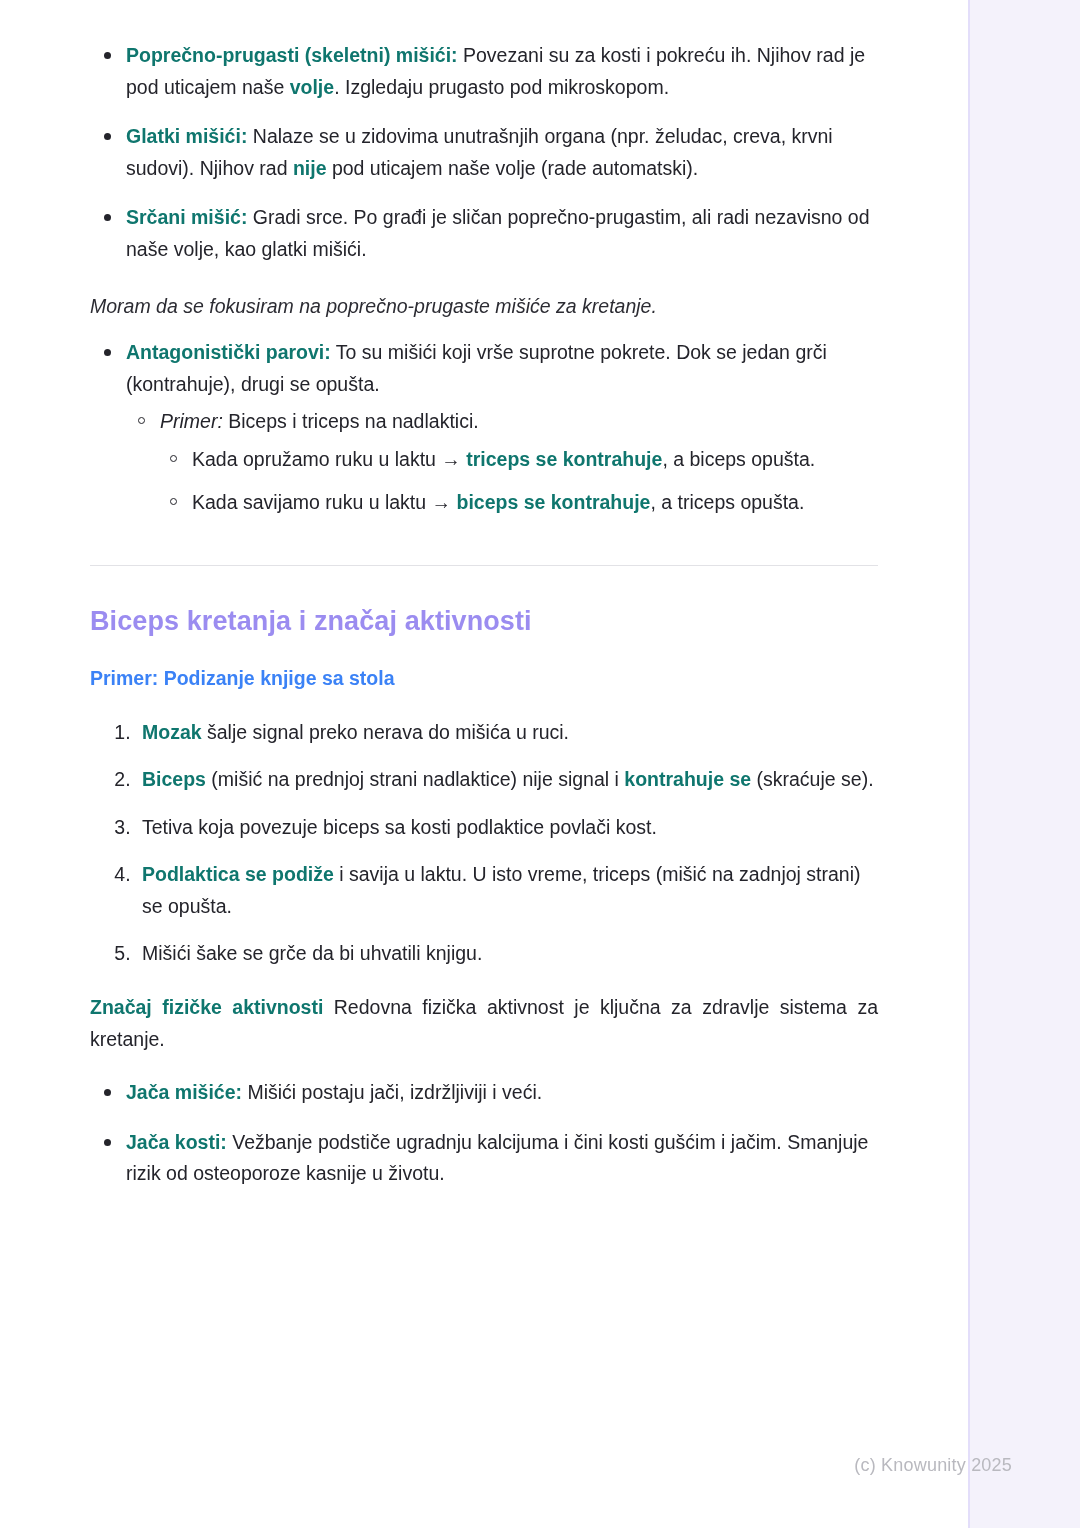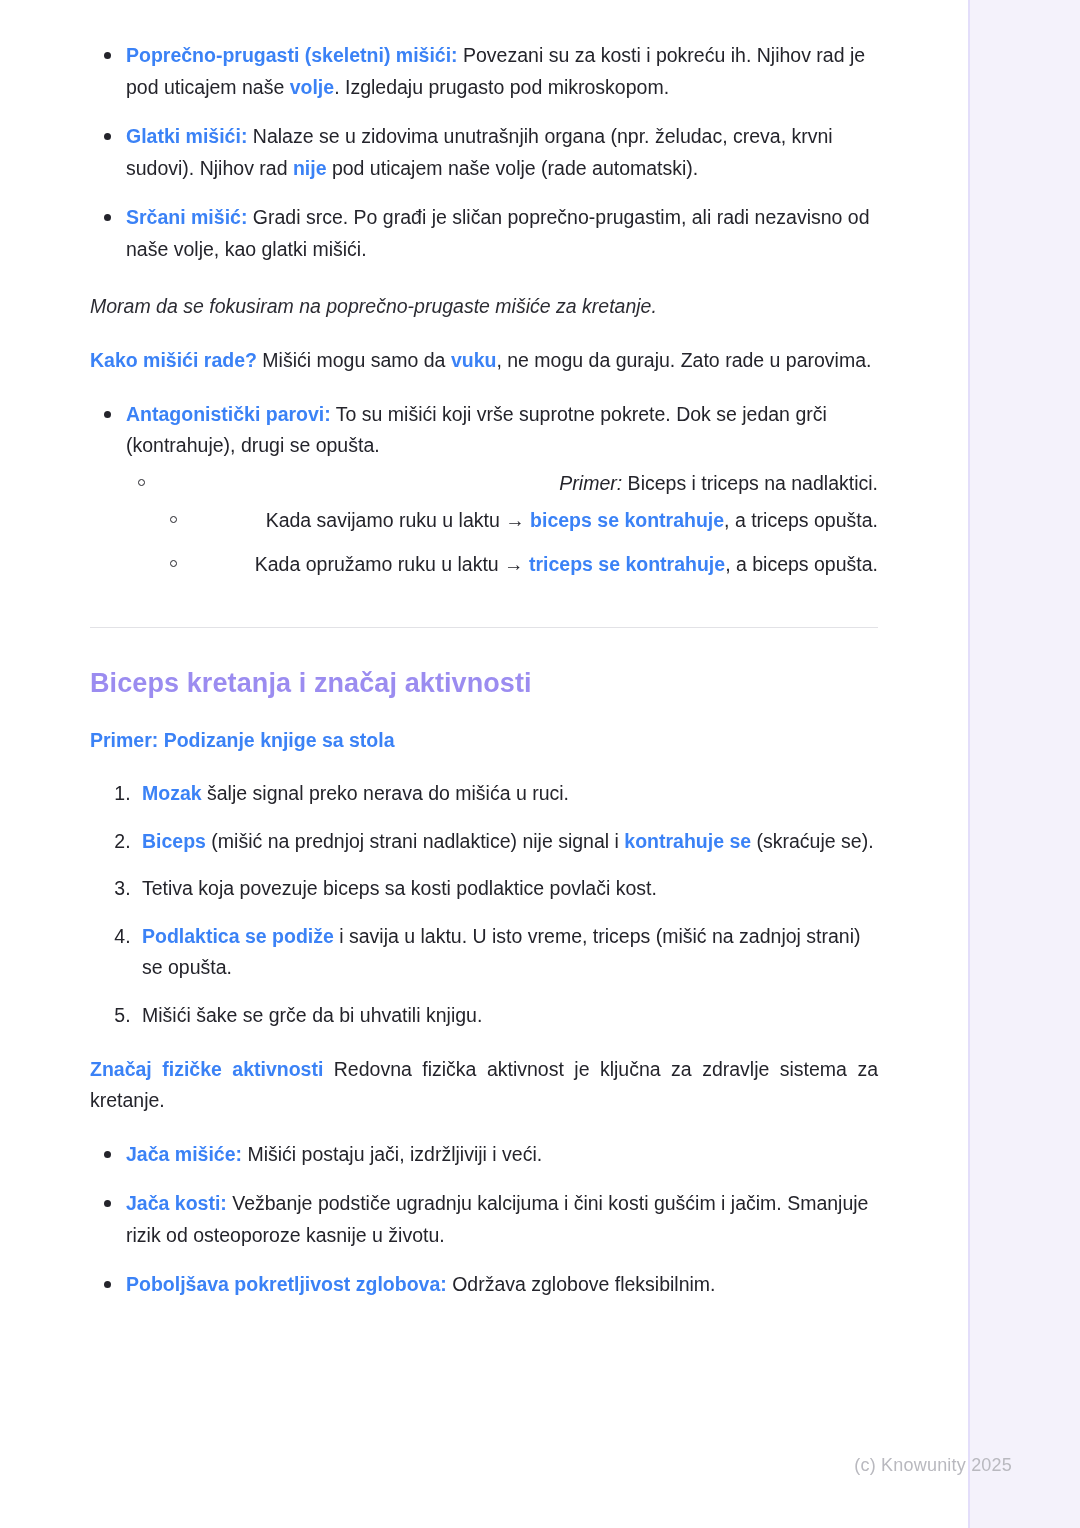--- a/index.html
+++ b/index.html
@@ -40,21 +40,21 @@
     box-sizing: border-box;
   }
 
   p, li {
     font-size: 19.5px;
     line-height: 1.62;
     color: #24242b;
   }
   b, strong {
     font-weight: bold;
-    color: #3b82f6;
+    color: #0f766e;
   }
   em {
     font-style: italic;
   }
 
   ul.bullets {
     list-style: none;
     margin: 0 0 0 0;
     padding: 0;
   }
@@ -81,21 +81,20 @@
   }
 
   .para {
     margin: 22px 0 22px 0;
   }
 
   ul.sub-bullets {
     list-style: none;
     margin: 6px 0 16px 0;
     padding: 0;
-    text-align: right;
   }
   ul.sub-bullets > li {
     position: relative;
     padding-left: 34px;
     margin-bottom: 4px;
   }
   ul.sub-bullets > li::before {
     content: "";
     position: absolute;
     left: 12px;
@@ -189,36 +188,33 @@
       </li>
       <li>
         <strong>Srčani mišić:</strong><span> Gradi srce. Po građi je sličan poprečno-prugastim, ali radi nezavisno od naše volje, kao glatki mišići.</span>
       </li>
     </ul>
 
     <p class="note-italic">
       <em>Moram da se fokusiram na poprečno-prugaste mišiće za kretanje.</em>
     </p>
 
-    <p class="para">
-      <strong>Kako mišići rade?</strong><span> Mišići mogu samo da </span><strong>vuku</strong><span>, ne mogu da guraju. Zato rade u parovima.</span>
-    </p>
 
     <ul class="bullets">
       <li>
         <strong>Antagonistički parovi:</strong><span> To su mišići koji vrše suprotne pokrete. Dok se jedan grči (kontrahuje), drugi se opušta.</span>
         <ul class="sub-bullets">
           <li>
             <em>Primer:</em><span> Biceps i triceps na nadlaktici.</span>
             <ul class="sub-sub-bullets">
               <li>
-                <span>Kada savijamo ruku u laktu → </span><strong>biceps se kontrahuje</strong><span>, a triceps opušta.</span>
+                <span>Kada opružamo ruku u laktu → </span><strong>triceps se kontrahuje</strong><span>, a biceps opušta.</span>
               </li>
               <li>
-                <span>Kada opružamo ruku u laktu → </span><strong>triceps se kontrahuje</strong><span>, a biceps opušta.</span>
+                <span>Kada savijamo ruku u laktu → </span><strong>biceps se kontrahuje</strong><span>, a triceps opušta.</span>
               </li>
             </ul>
           </li>
         </ul>
       </li>
     </ul>
 
     <hr class="divider">
 
     <h2 class="section-title">Biceps kretanja i značaj aktivnosti</h2>
@@ -247,22 +243,19 @@
       <strong>Značaj fizičke aktivnosti</strong><span> Redovna fizička aktivnost je ključna za zdravlje sistema za kretanje.</span>
     </p>
 
     <ul class="bullets">
       <li>
         <strong>Jača mišiće:</strong><span> Mišići postaju jači, izdržljiviji i veći.</span>
       </li>
       <li>
         <strong>Jača kosti:</strong><span> Vežbanje podstiče ugradnju kalcijuma i čini kosti gušćim i jačim. Smanjuje rizik od osteoporoze kasnije u životu.</span>
       </li>
-      <li>
-        <strong>Poboljšava pokretljivost zglobova:</strong><span> Održava zglobove fleksibilnim.</span>
-      </li>
     </ul>
 
   </div>
 
   <div class="watermark">(c) Knowunity 2025</div>
 
 </div>
 
 </body></html>

